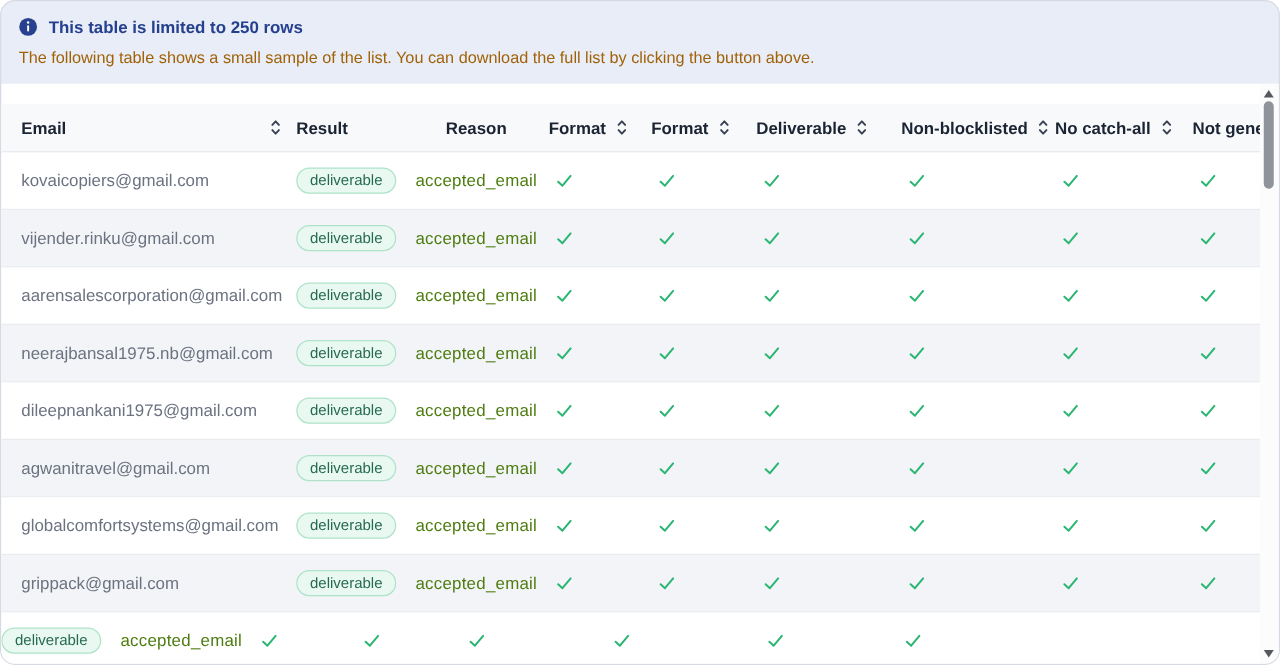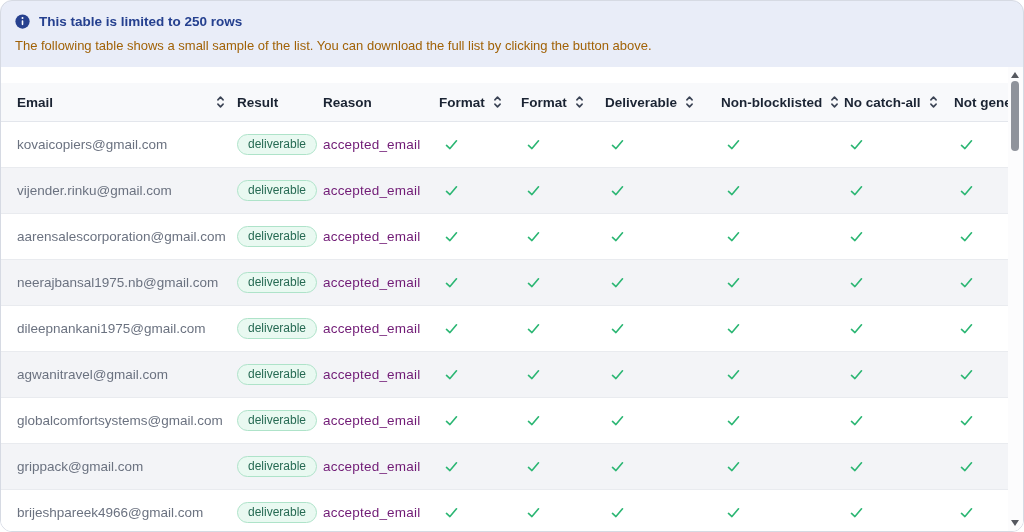--- a/index.html
+++ b/index.html
@@ -18,32 +18,32 @@
   .th{box-sizing:border-box;display:flex;align-items:center;gap:8px;font-size:13.5px;font-weight:bold;color:#1b2433;white-space:nowrap;}
   .tbody{width:1070px;}
   .row{display:flex;height:45px;align-items:center;width:1070px;border-bottom:1px solid #e9ebef;background:#ffffff;}
   .row:nth-child(even){background:#f3f4f7;}
   .row.partial{height:15px;border-bottom:none;}
   .cell{box-sizing:border-box;display:flex;align-items:center;white-space:nowrap;}
 
   
   .c0{flex:0 0 236px;padding-left:16px;}
   .c1{flex:0 0 86px;text-align:right;}
-  .c2{flex:0 0 116px;}
+  .c2{flex:0 0 116px;justify-content:center;}
   .c3{flex:0 0 82px;}
   .c4{flex:0 0 84px;}
   .c5{flex:0 0 116px;}
   .c6{flex:0 0 123px;}
   .c7{flex:0 0 110px;}
   .c8{flex:0 0 117px;}
   .th.c0{justify-content:space-between;padding-right:12px;}
   .cell.bool{padding-left:5px;}
 
   .email-text{font-size:13.5px;color:#6b7280;}
-  .reason-text{font-size:13.5px;color:#701a75;letter-spacing:.2px;}
+  .reason-text{font-size:13.5px;color:#4d7c0f;letter-spacing:.2px;}
   .badge{display:inline-block;padding:3px 10px 4px 10px;border-radius:999px;background:#e9f9f1;border:1px solid #aee3c9;color:#266a53;font-size:12px;line-height:1;}
 
   
   .vscroll{position:absolute;right:0;top:0;bottom:0;width:15px;background:#fcfcfd;}
   .vscroll .arrow-up{position:absolute;top:5px;left:3px;width:0;height:0;border-left:4.5px solid transparent;border-right:4.5px solid transparent;border-bottom:6px solid #55585f;}
   .vscroll .arrow-down{position:absolute;bottom:5px;left:3px;width:0;height:0;border-left:4.5px solid transparent;border-right:4.5px solid transparent;border-top:6px solid #55585f;}
   .vscroll .thumb{position:absolute;top:14px;left:3px;width:8px;height:70px;border-radius:4px;background:#8f939b;}
 </style>
 </head>
 <body>
@@ -550,23 +550,20 @@
             </div>
             <div class="cell bool c8">
               <span style="display: inline-flex;">
                 <svg width="15" height="15" viewBox="0 0 24 24" fill="none" stroke="#2bb673" stroke-width="2.6" stroke-linecap="round" stroke-linejoin="round">
                   <polyline points="4,13.5 9.5,18.5 20,6"></polyline>
                 </svg>
               </span>
             </div>
           </div>
           <div class="row">
-            <div class="cell c0">
-              <span class="email-text">brijeshpareek4966@gmail.com</span>
-            </div>
             <div class="cell c1">
               <span class="badge">deliverable</span>
             </div>
             <div class="cell c2">
               <span class="reason-text">accepted_email</span>
             </div>
             <div class="cell bool c3">
               <span style="display: inline-flex;">
                 <svg width="15" height="15" viewBox="0 0 24 24" fill="none" stroke="#2bb673" stroke-width="2.6" stroke-linecap="round" stroke-linejoin="round">
                   <polyline points="4,13.5 9.5,18.5 20,6"></polyline>

